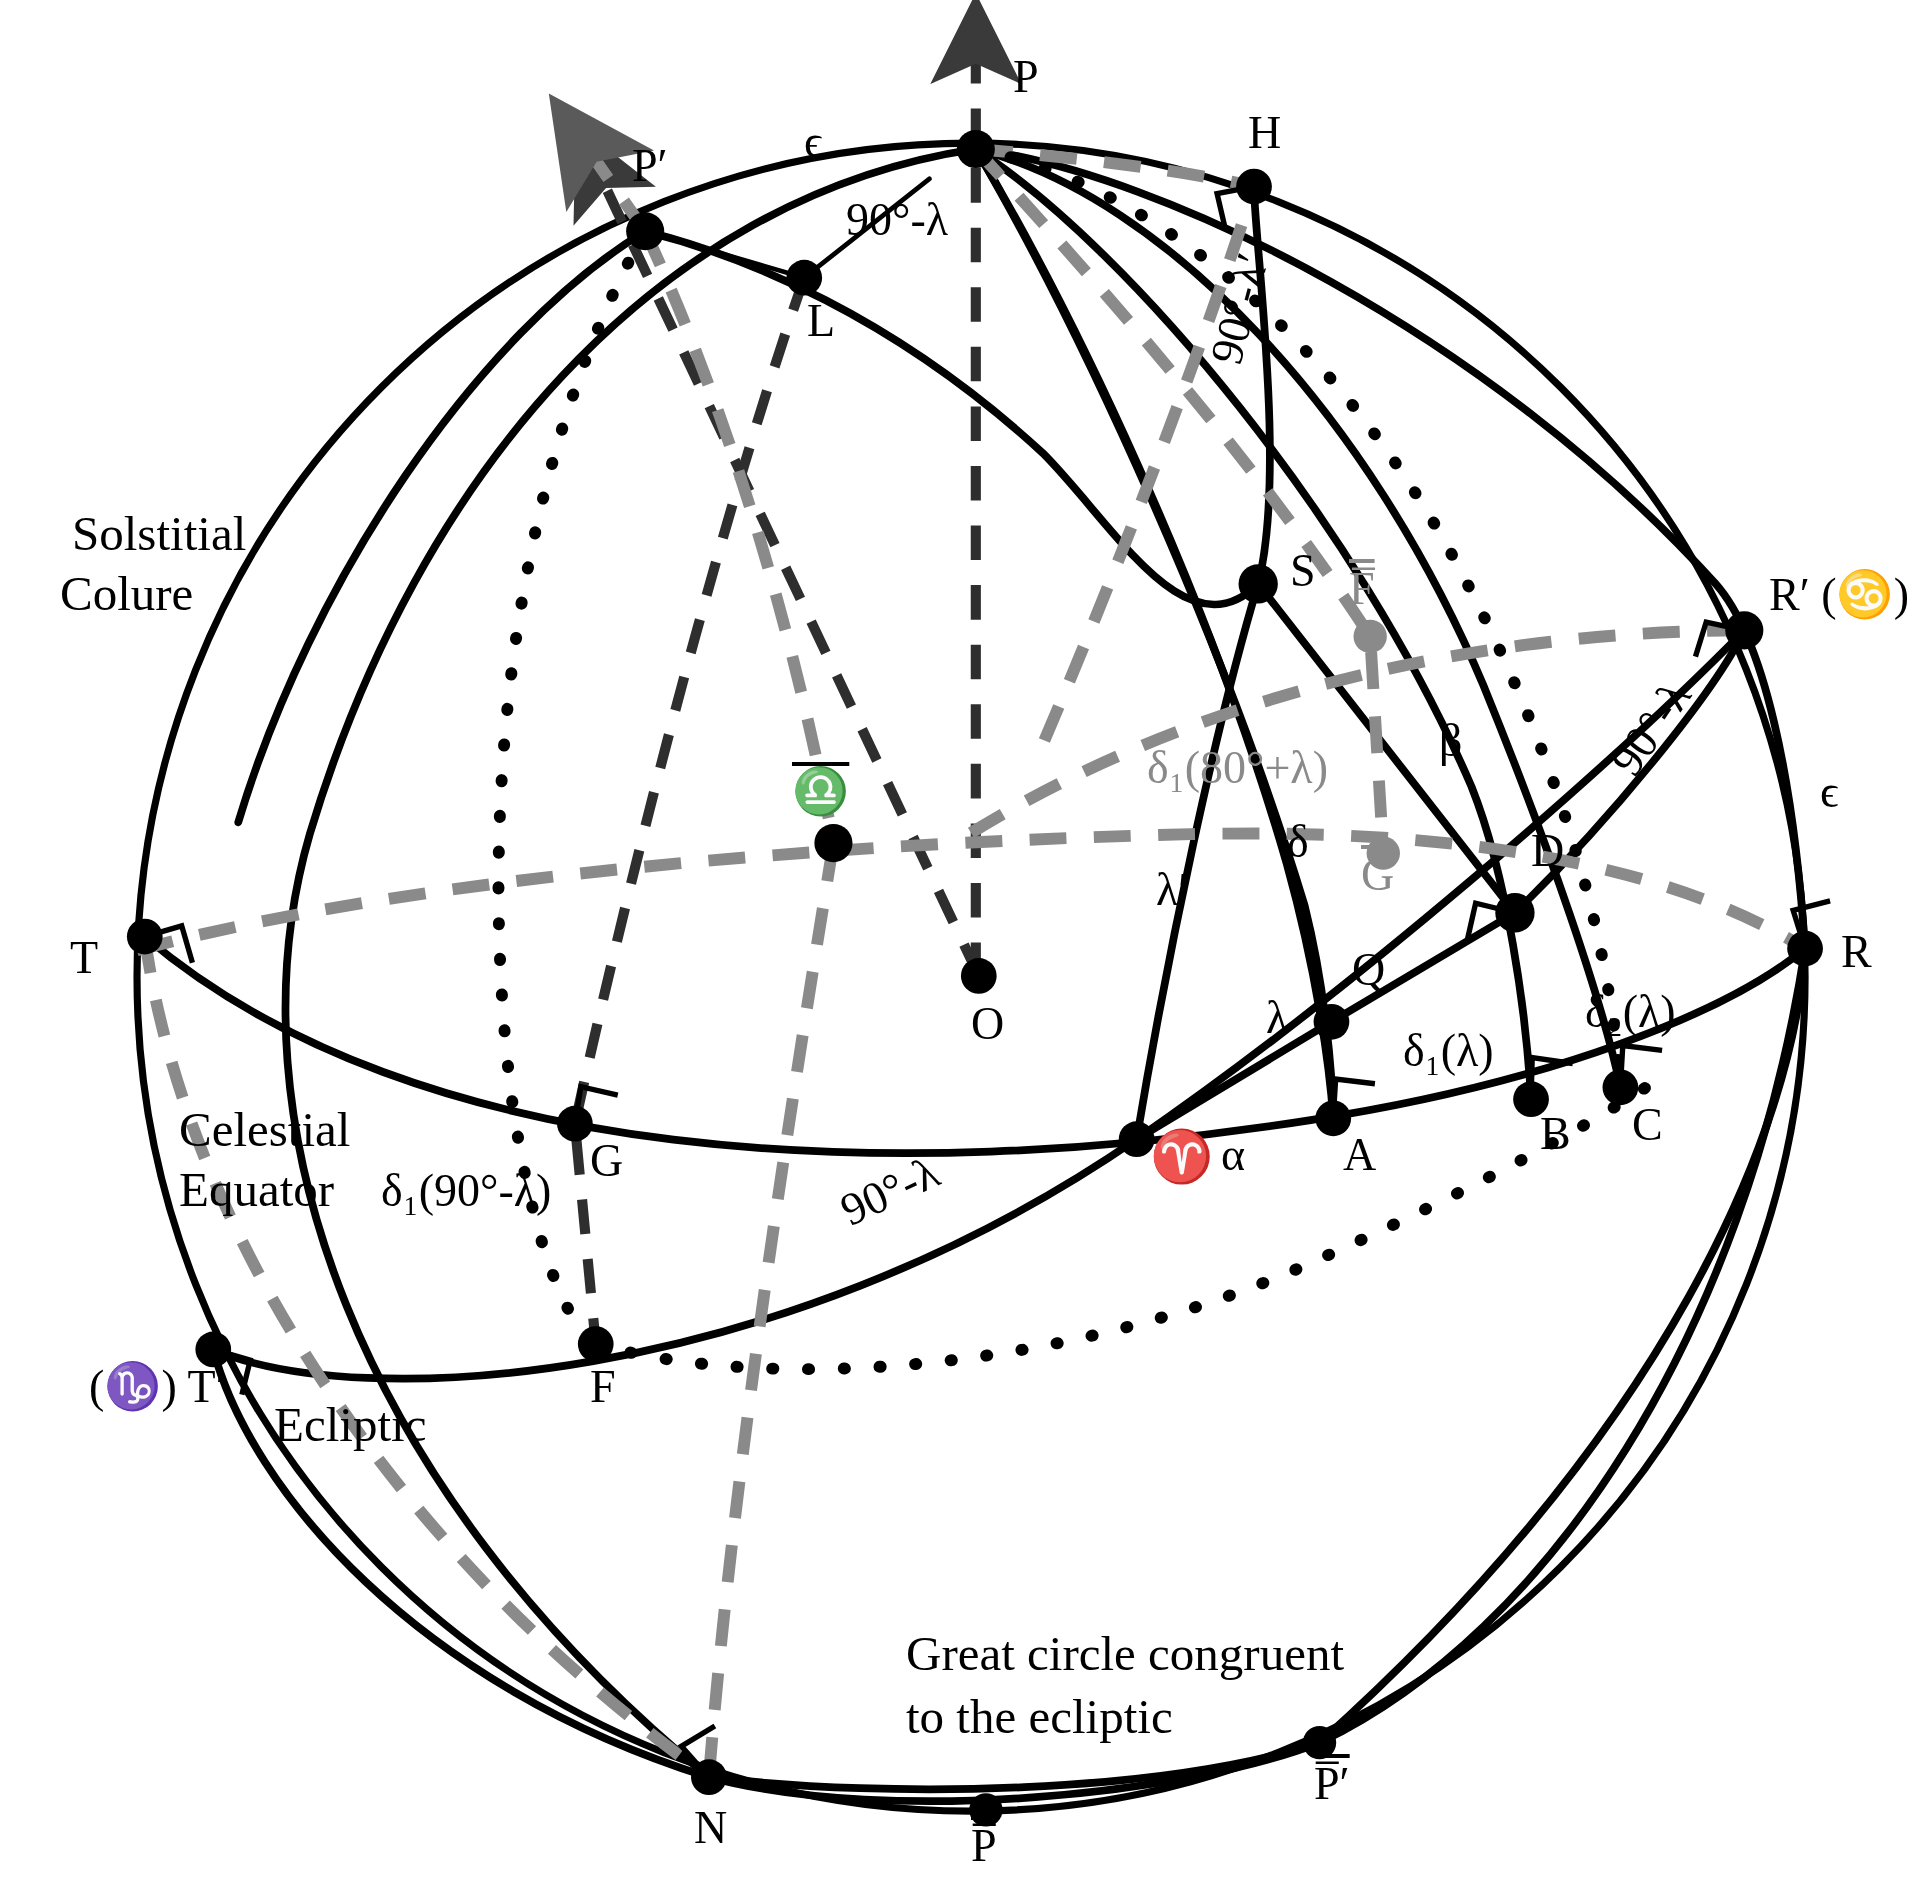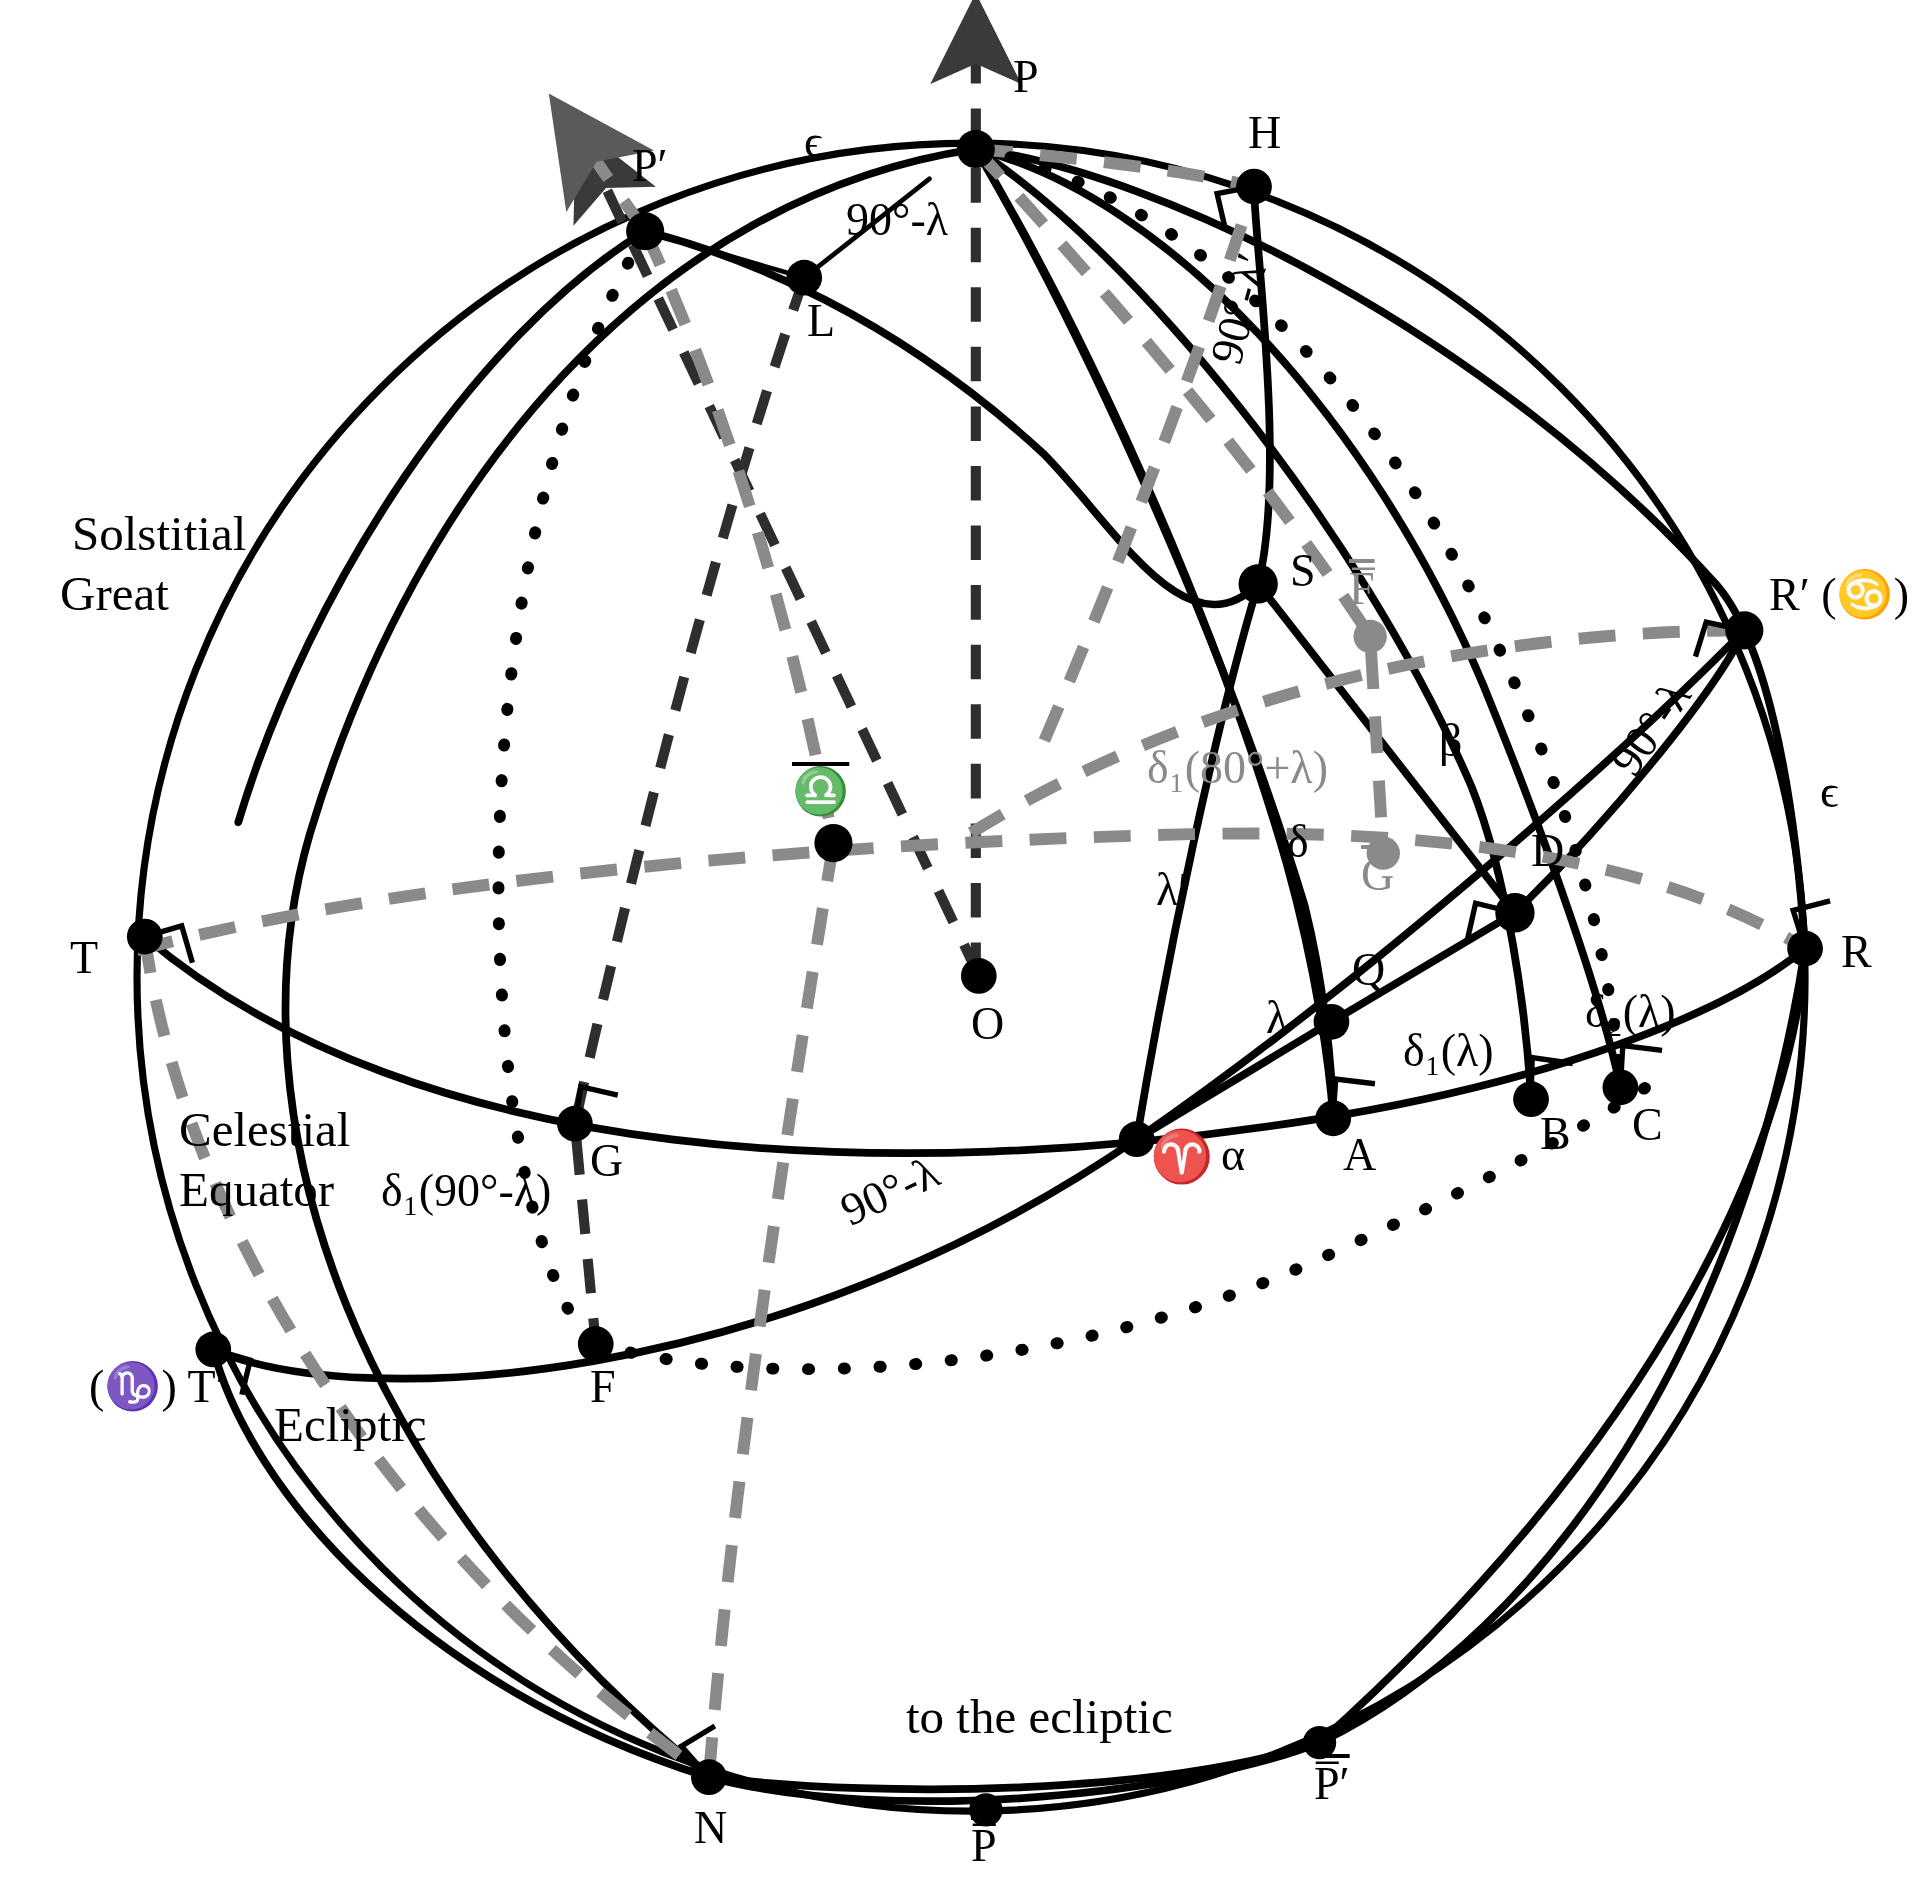--- a/index.html
+++ b/index.html
@@ -172,27 +172,28 @@
     <circle cx="965" cy="1886" r="30" fill="#000000"></circle>
     <circle cx="358" cy="2265" r="30" fill="#000000"></circle>
     <circle cx="1000" cy="2256" r="30" fill="#000000"></circle>
     <circle cx="1190" cy="2983" r="30" fill="#000000"></circle>
     <circle cx="1655" cy="3038" r="28" fill="#000000"></circle>
     <circle cx="2215" cy="2925" r="28" fill="#000000"></circle>
   </g>
 </svg>
 
 <div class="lbl sz-txt" style="left:72px;top:509px;">Solstitial</div>
-<div class="lbl sz-txt" style="left:60px;top:569px;">Great</div>
+<div class="lbl sz-txt" style="left:60px;top:569px;">Colure</div>
 
 <div class="lbl sz-txt" style="left:179px;top:1105px;">Celestial</div>
 <div class="lbl sz-txt" style="left:179px;top:1165px;">Equator</div>
 
 <div class="lbl sz-txt" style="left:274px;top:1400px;">Ecliptic</div>
 
+<div class="lbl sz-txt" style="left:906px;top:1629px;">Great circle congruent</div>
 <div class="lbl sz-txt" style="left:906px;top:1692px;">to the ecliptic</div>
 
 <div class="lbl sz-pt" style="left:1013px;top:54px;">P</div>
 <div class="lbl sz-pt" style="left:632px;top:143px;">P′</div>
 <div class="lbl sz-pt" style="left:807px;top:298px;">L</div>
 <div class="lbl sz-pt" style="left:1248px;top:110px;">H</div>
 <div class="lbl sz-pt" style="left:1290px;top:548px;">S</div>
 <div class="lbl sz-pt gray ovl" style="left:1349px;top:566px;">F̅</div>
 <div class="lbl sz-pt" style="left:1769px;top:572px;">R′ (♋)</div>
 <div class="lbl sz-pt ovl" style="left:792px;top:769px;">♎</div>

